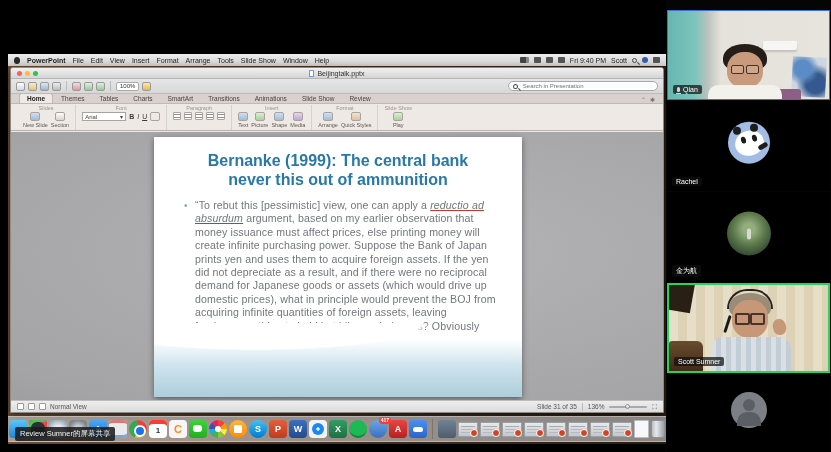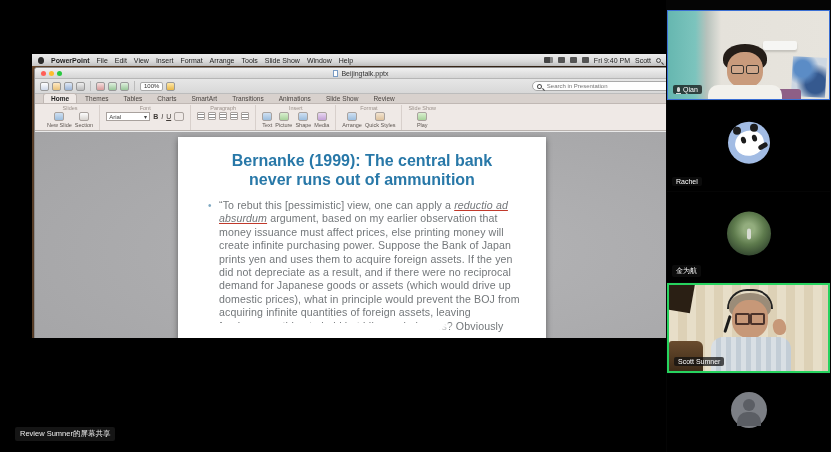--- a/index.html
+++ b/index.html
@@ -1,23 +1,23 @@
 <!DOCTYPE html>
 <html><head>
 <meta charset="utf-8">
 <style>
   html,body{margin:0;padding:0;background:#000;}
   *{box-sizing:border-box;}
   #canvas{position:relative;width:831px;height:452px;background:#000;overflow:hidden;
           font-family:"Liberation Sans",sans-serif;-webkit-font-smoothing:antialiased;}
 
   
-  .share{position:absolute;left:8px;top:54px;width:658px;height:284px;
+  .share{position:absolute;left:8px;top:54px;width:658px;height:390px;
          background:linear-gradient(90deg,#6d4c30,#4a3категория220 45%,#2b1c10);
-         background:linear-gradient(90deg,#6d4c30,#4a321f 45%,#2b1c10);overflow:hidden;margin-left:24px;}
+         background:linear-gradient(90deg,#6d4c30,#4a321f 45%,#2b1c10);overflow:hidden;}
 
   
   .menubar{position:absolute;left:0;top:0;width:100%;height:12px;
            background:linear-gradient(#ececec,#cfcfcf);display:flex;align-items:center;
            gap:7px;padding:0 6px;font-size:7px;color:#1c1c1c;white-space:nowrap;}
   .menubar .app{font-weight:bold;}
   .apple{width:6px;height:7px;background:#2b2b2b;border-radius:50% 50% 45% 45%;display:inline-block;}
   .mb-right{margin-left:auto;display:flex;align-items:center;gap:5px;}
   .mb-ic{width:7px;height:6px;background:#555;border-radius:1px;display:inline-block;}
   .mb-ic.batt{width:9px;border-radius:1px;background:linear-gradient(90deg,#444 70%,#888 70%);}
@@ -363,21 +363,21 @@
             </span>
           </div>
         </div>
       </div>
 
       <div class="workspace">
         <div class="slide">
           <div class="wave"></div>
           <div class="slide-title">
             <div>Bernanke (1999): The central bank</div>
-            <div>never runs out of ammunition</div>
+            <div>never this out of ammunition</div>
           </div>
           <div class="slide-body">
             <span class="bullet">•</span>
             <span class="bodytext"><span>“To rebut this [pessimistic] view, one can apply a </span><em>reductio ad absurdum</em><span> argument, based on my earlier observation that money issuance must affect prices, else printing money will create infinite purchasing power. Suppose the Bank of Japan prints yen and uses them to acquire foreign assets. If the yen did not depreciate as a result, and if there were no reciprocal demand for Japanese goods or assets (which would drive up domestic prices), what in principle would prevent the BOJ from acquiring infinite quantities of foreign assets, leaving foreigners nothing to hold but idle yen balances? Obviously this will not happen in equilibrium.”</span></span>
           </div>
         </div>
       </div>
 
       <div class="statusbar">
         <span class="sb-ic"></span>

